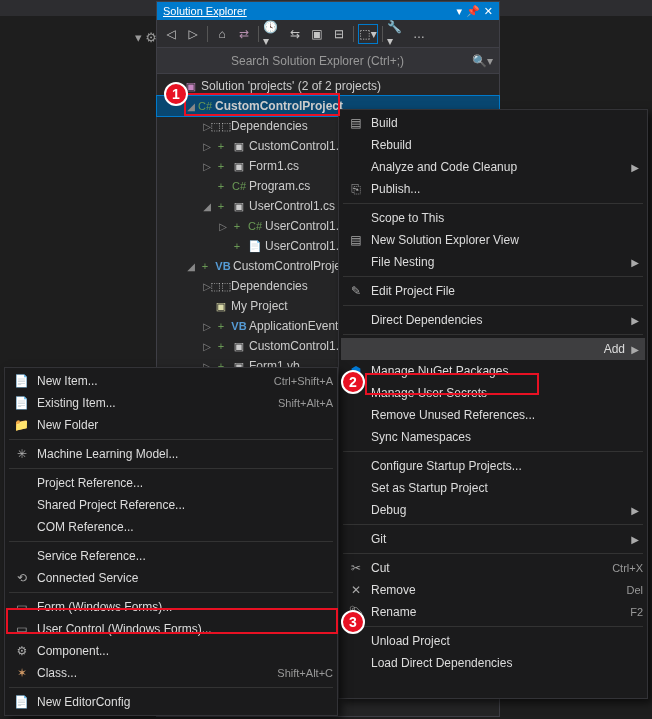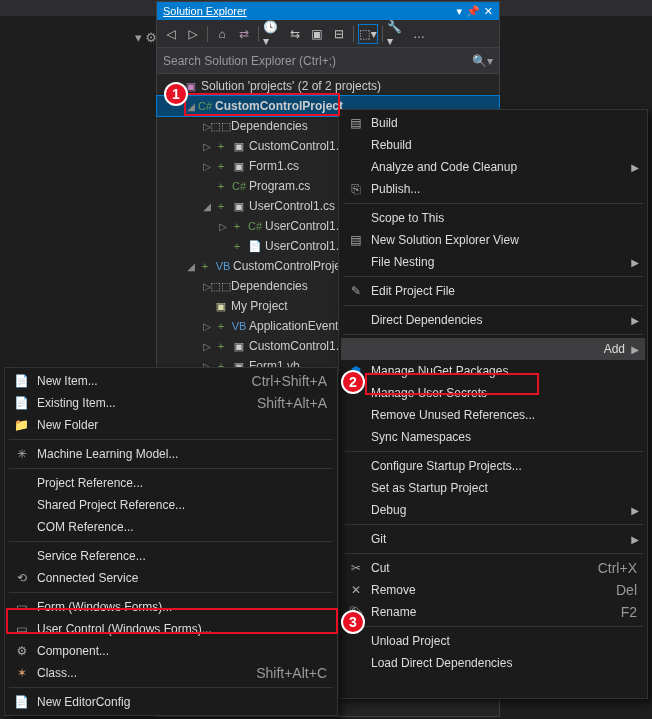--- a/index.html
+++ b/index.html
@@ -43,38 +43,38 @@
   .se-toolbar {
     height: 28px; background: #2d2d30;
     display: flex; align-items: center; gap: 2px;
     padding: 0 4px; border-bottom: 1px solid #3f3f46;
   }
   .tb-btn { width: 20px; height: 20px; display:flex;align-items:center;justify-content:center; color:#c5c5c5;font-size:12px; }
   .tb-sep { width:1px; height:16px; background:#555; margin:0 2px; }
   .tb-boxed { border:1px solid #007acc; }
   .se-search {
     height: 26px; background:#333337; border-bottom:1px solid #3f3f46;
-    display:flex; align-items:center; padding:0 6px; color:#999;
+    display:flex; align-items:center; padding:0 6px; color:#999;text-align:center;
   }
   .se-search-text { flex:1; font-size:12px; }
   .tree { padding: 2px 0 0 0; font-size:12px; }
   .tree-row {
     display:flex; align-items:center; height:20px;
     padding-left: 6px; white-space:nowrap;
     position:relative;
   }
   .tree-row.sel { background:#094771; outline:1px solid #007acc; }
   .tree-row .tw { width:12px; text-align:center; color:#888; font-size:10px; }
   .tree-row .ic { width:16px; display:flex;align-items:center;justify-content:center; margin-right:2px; font-size:11px;}
   .ind1 { padding-left: 14px; }
   .ind2 { padding-left: 28px; }
   .ind3 { padding-left: 44px; }
   .ind4 { padding-left: 60px; }
   .green { color:#6a9955; }
-  .blue { color:#569cd6; }
+  .blue { color:#569cd6;font-weight:bold; }
   .yellow { color:#dcdcaa; }
   .purple { color:#c586c0; }
 
   
   .gear-strip {
     position:absolute; top:30px; left:135px;
     color:#999; font-size:13px;
   }
 
   
@@ -105,21 +105,21 @@
     padding:0 20px 0 30px; position:relative; color:#ddd;
   }
   .cmenu-row:hover, .cmenu-row.hl { background:#3e3e40;justify-content:flex-end; }
   .cmenu-row .mic {
     position:absolute; left:6px; width:18px; text-align:center; font-size:12px; color:#aaa;
   }
   .cmenu-row .sub {
     position:absolute; right:6px; color:#aaa; font-size:10px;
   }
   .cmenu-sep { height:1px; background:#333; margin:3px 2px; }
-  .cmenu-kbd { position:absolute; right:8px; color:#999; font-size:14px;}
+  .cmenu-kbd { position:absolute; right:2px; color:#999; font-size:11px;}
 
   
   .cmenu2 { top:367px; left:4px; width:334px; }
 
 </style>
 </head>
 <body>
 
 <div class="bg-header"></div>
 <div class="gear-strip">▾ ⚙</div>

